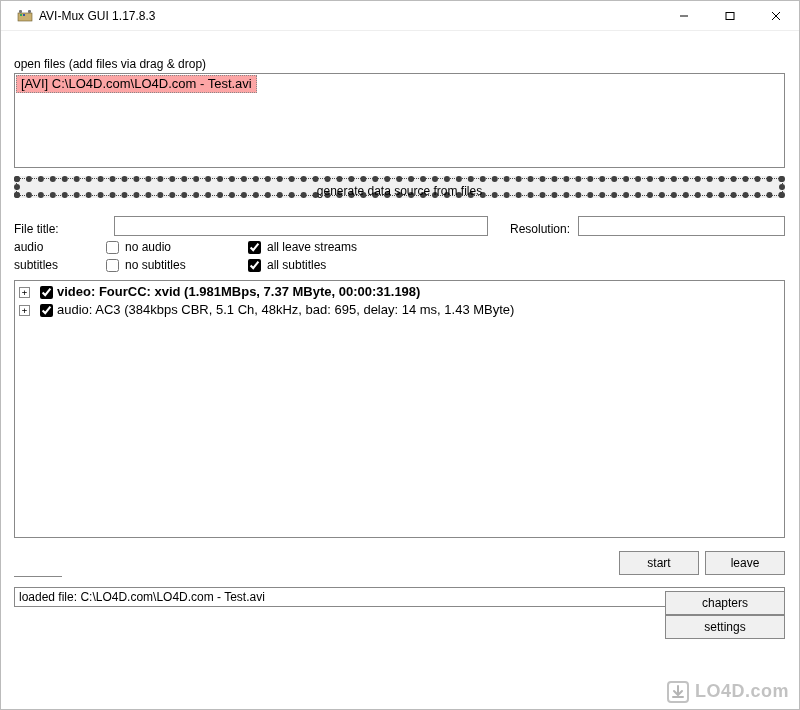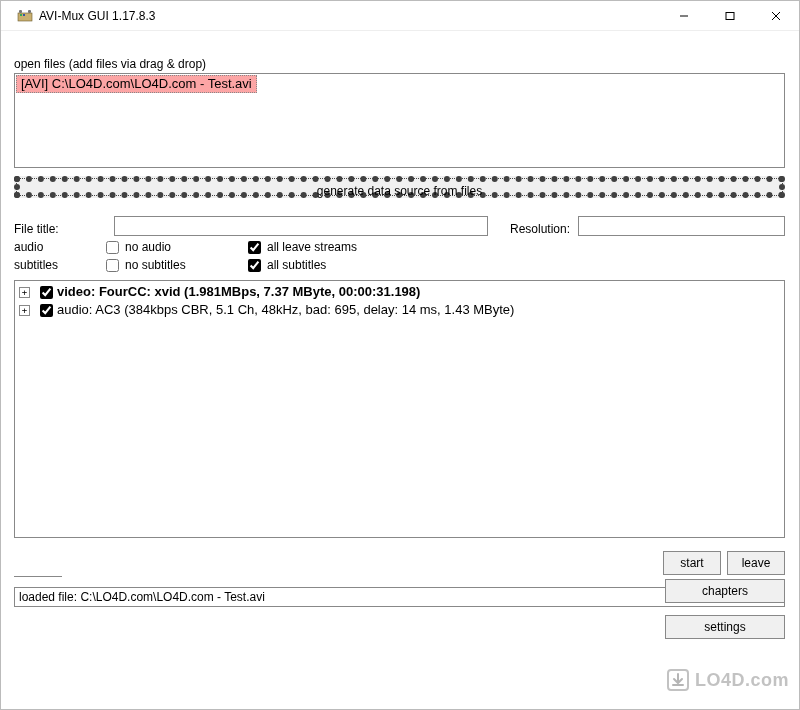--- a/index.html
+++ b/index.html
@@ -190,21 +190,21 @@
     }
     .tree-text.bold {
       font-weight: bold;
     }
     .right-buttons {
       position: absolute;
       right: 14px;
       bottom: 70px;
       display: flex;
       flex-direction: column;
-      gap: 12px;
+      gap: 0;
     }
     .std-btn {
       width: 120px;
       height: 24px;
       background: #f0f0f0;
       border: 1px solid #888;
       font-size: 12px;
       cursor: default;
     }
     .bottom-row {
@@ -219,48 +219,48 @@
       border-bottom: 1px solid #888;
       margin-top: 30px;
       margin-bottom: 4px;
     }
     .bottom-buttons {
       display: flex;
       gap: 6px;
       margin-left: auto;
     }
     .bottom-btn {
-      width: 58px;
+      width: 80px;
       height: 24px;
       background: #f0f0f0;
       border: 1px solid #888;
       font-size: 12px;
       cursor: default;
     }
     .status-bar {
       border: 1px solid #888;
       height: 20px;
       padding: 1px 4px;
       font-size: 12px;
       margin-top: 6px;
       display: flex;
       align-items: center;
     }
     .watermark {
       position: absolute;
       right: 0;
-      bottom: 12px;
+      bottom: 0;
       font-size: 18px;
       font-weight: 600;
       color: rgba(120,120,120,0.45);
       letter-spacing: 0.5px;
       padding: 6px 10px;
       pointer-events: none;
       display: flex;
-      align-items: center;
+      align-items: flex-start;
       gap: 6px;
     }
     .watermark-icon {
       width: 22px;
       height: 22px;
       border: 2px solid rgba(120,120,120,0.45);
       border-radius: 4px;
       display: inline-flex;
       align-items: center;
       justify-content: center;

